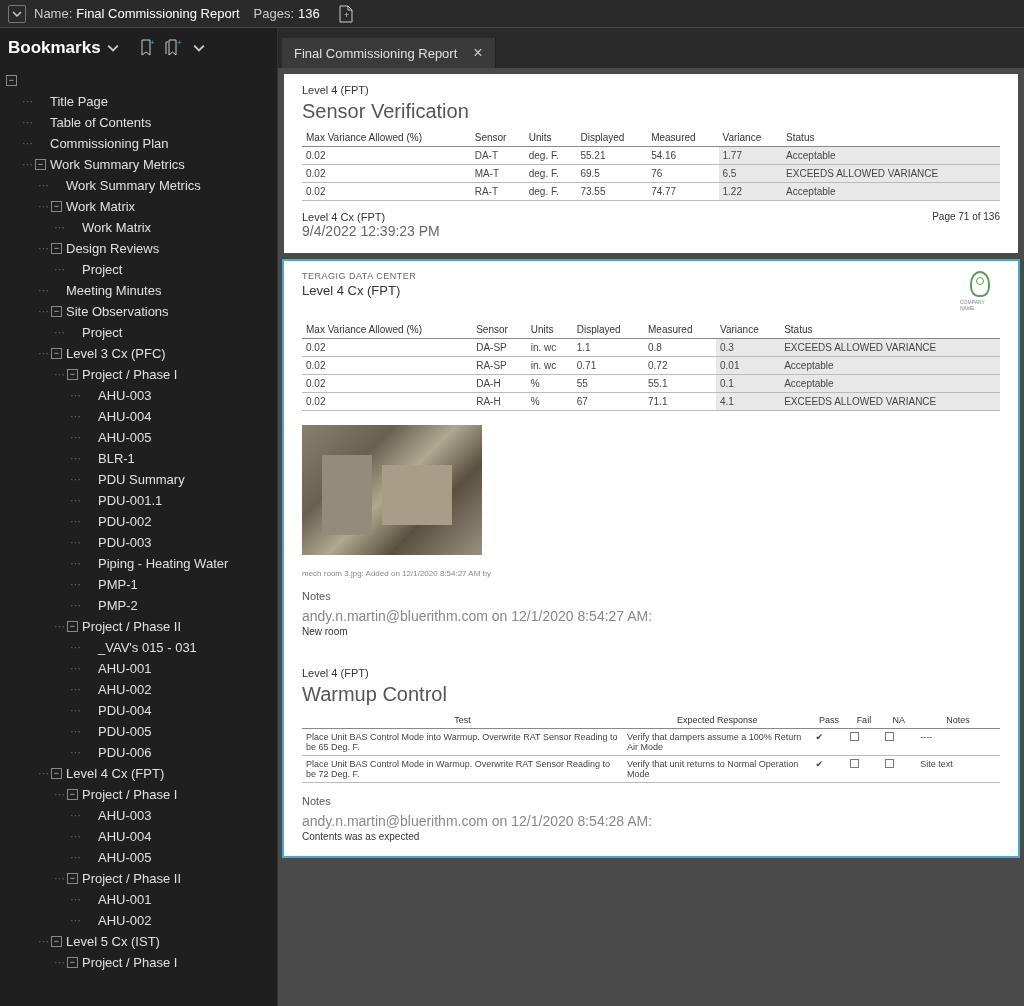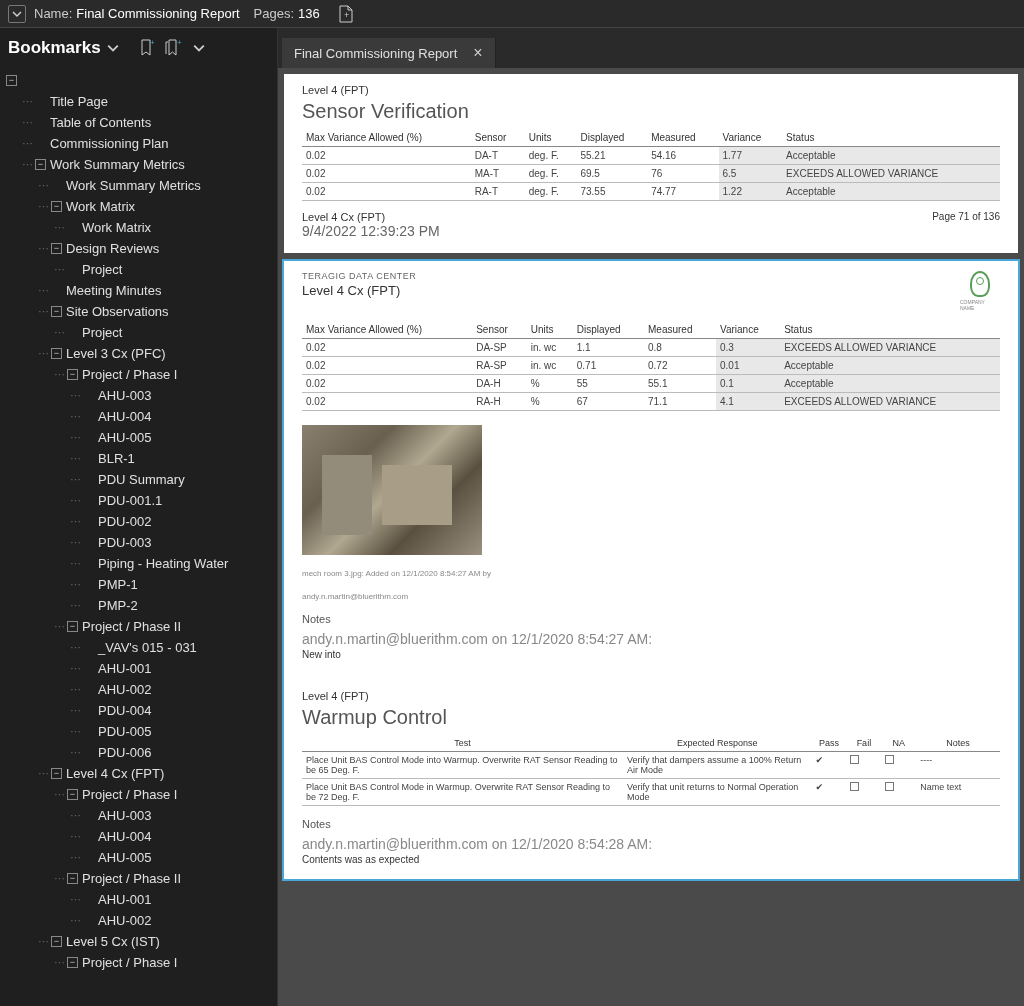--- a/index.html
+++ b/index.html
@@ -452,25 +452,24 @@
                 <td>67</td>
                 <td>71.1</td>
                 <td class="hl">4.1</td>
                 <td class="hl">EXCEEDS ALLOWED VARIANCE</td>
               </tr>
             </tbody>
           </table>
 
         <div class="photo"></div>
         <div class="photo-cap">mech room 3.jpg: Added on 12/1/2020 8:54:27 AM by</div>
-        <div class="photo-cap">andy.n.martin@bluerithm.com</div>
 
         <div class="notes-label">Notes</div>
         <div class="note-meta">andy.n.martin@bluerithm.com on 12/1/2020 8:54:27 AM:</div>
-        <div class="note-text">New into</div>
+        <div class="note-text">New room</div>
 
         <div style="height:30px;"></div>
 
         <div class="lvl-label">Level 4 (FPT)</div>
         <div class="section-title">Warmup Control</div>
         <table class="wtbl" id="wtbl">
             <thead>
               <tr>
                 <th style="width:46%">Test</th>
                 <th style="width:27%">Expected Response</th>
@@ -488,21 +487,21 @@
                 <td><span class="chk"></span></td>
                 <td><span class="chk"></span></td>
                 <td>----</td>
               </tr>
               <tr>
                 <td>Place Unit BAS Control Mode in Warmup. Overwrite RAT Sensor Reading to be 72 Deg. F.</td>
                 <td>Verify that unit returns to Normal Operation Mode</td>
                 <td>✔</td>
                 <td><span class="chk"></span></td>
                 <td><span class="chk"></span></td>
-                <td>Name text</td>
+                <td>Site text</td>
               </tr>
             </tbody>
           </table>
 
         <div class="notes-label">Notes</div>
         <div class="note-meta">andy.n.martin@bluerithm.com on 12/1/2020 8:54:28 AM:</div>
         <div class="note-text">Contents was as expected</div>
       </div>
 
     </div>

